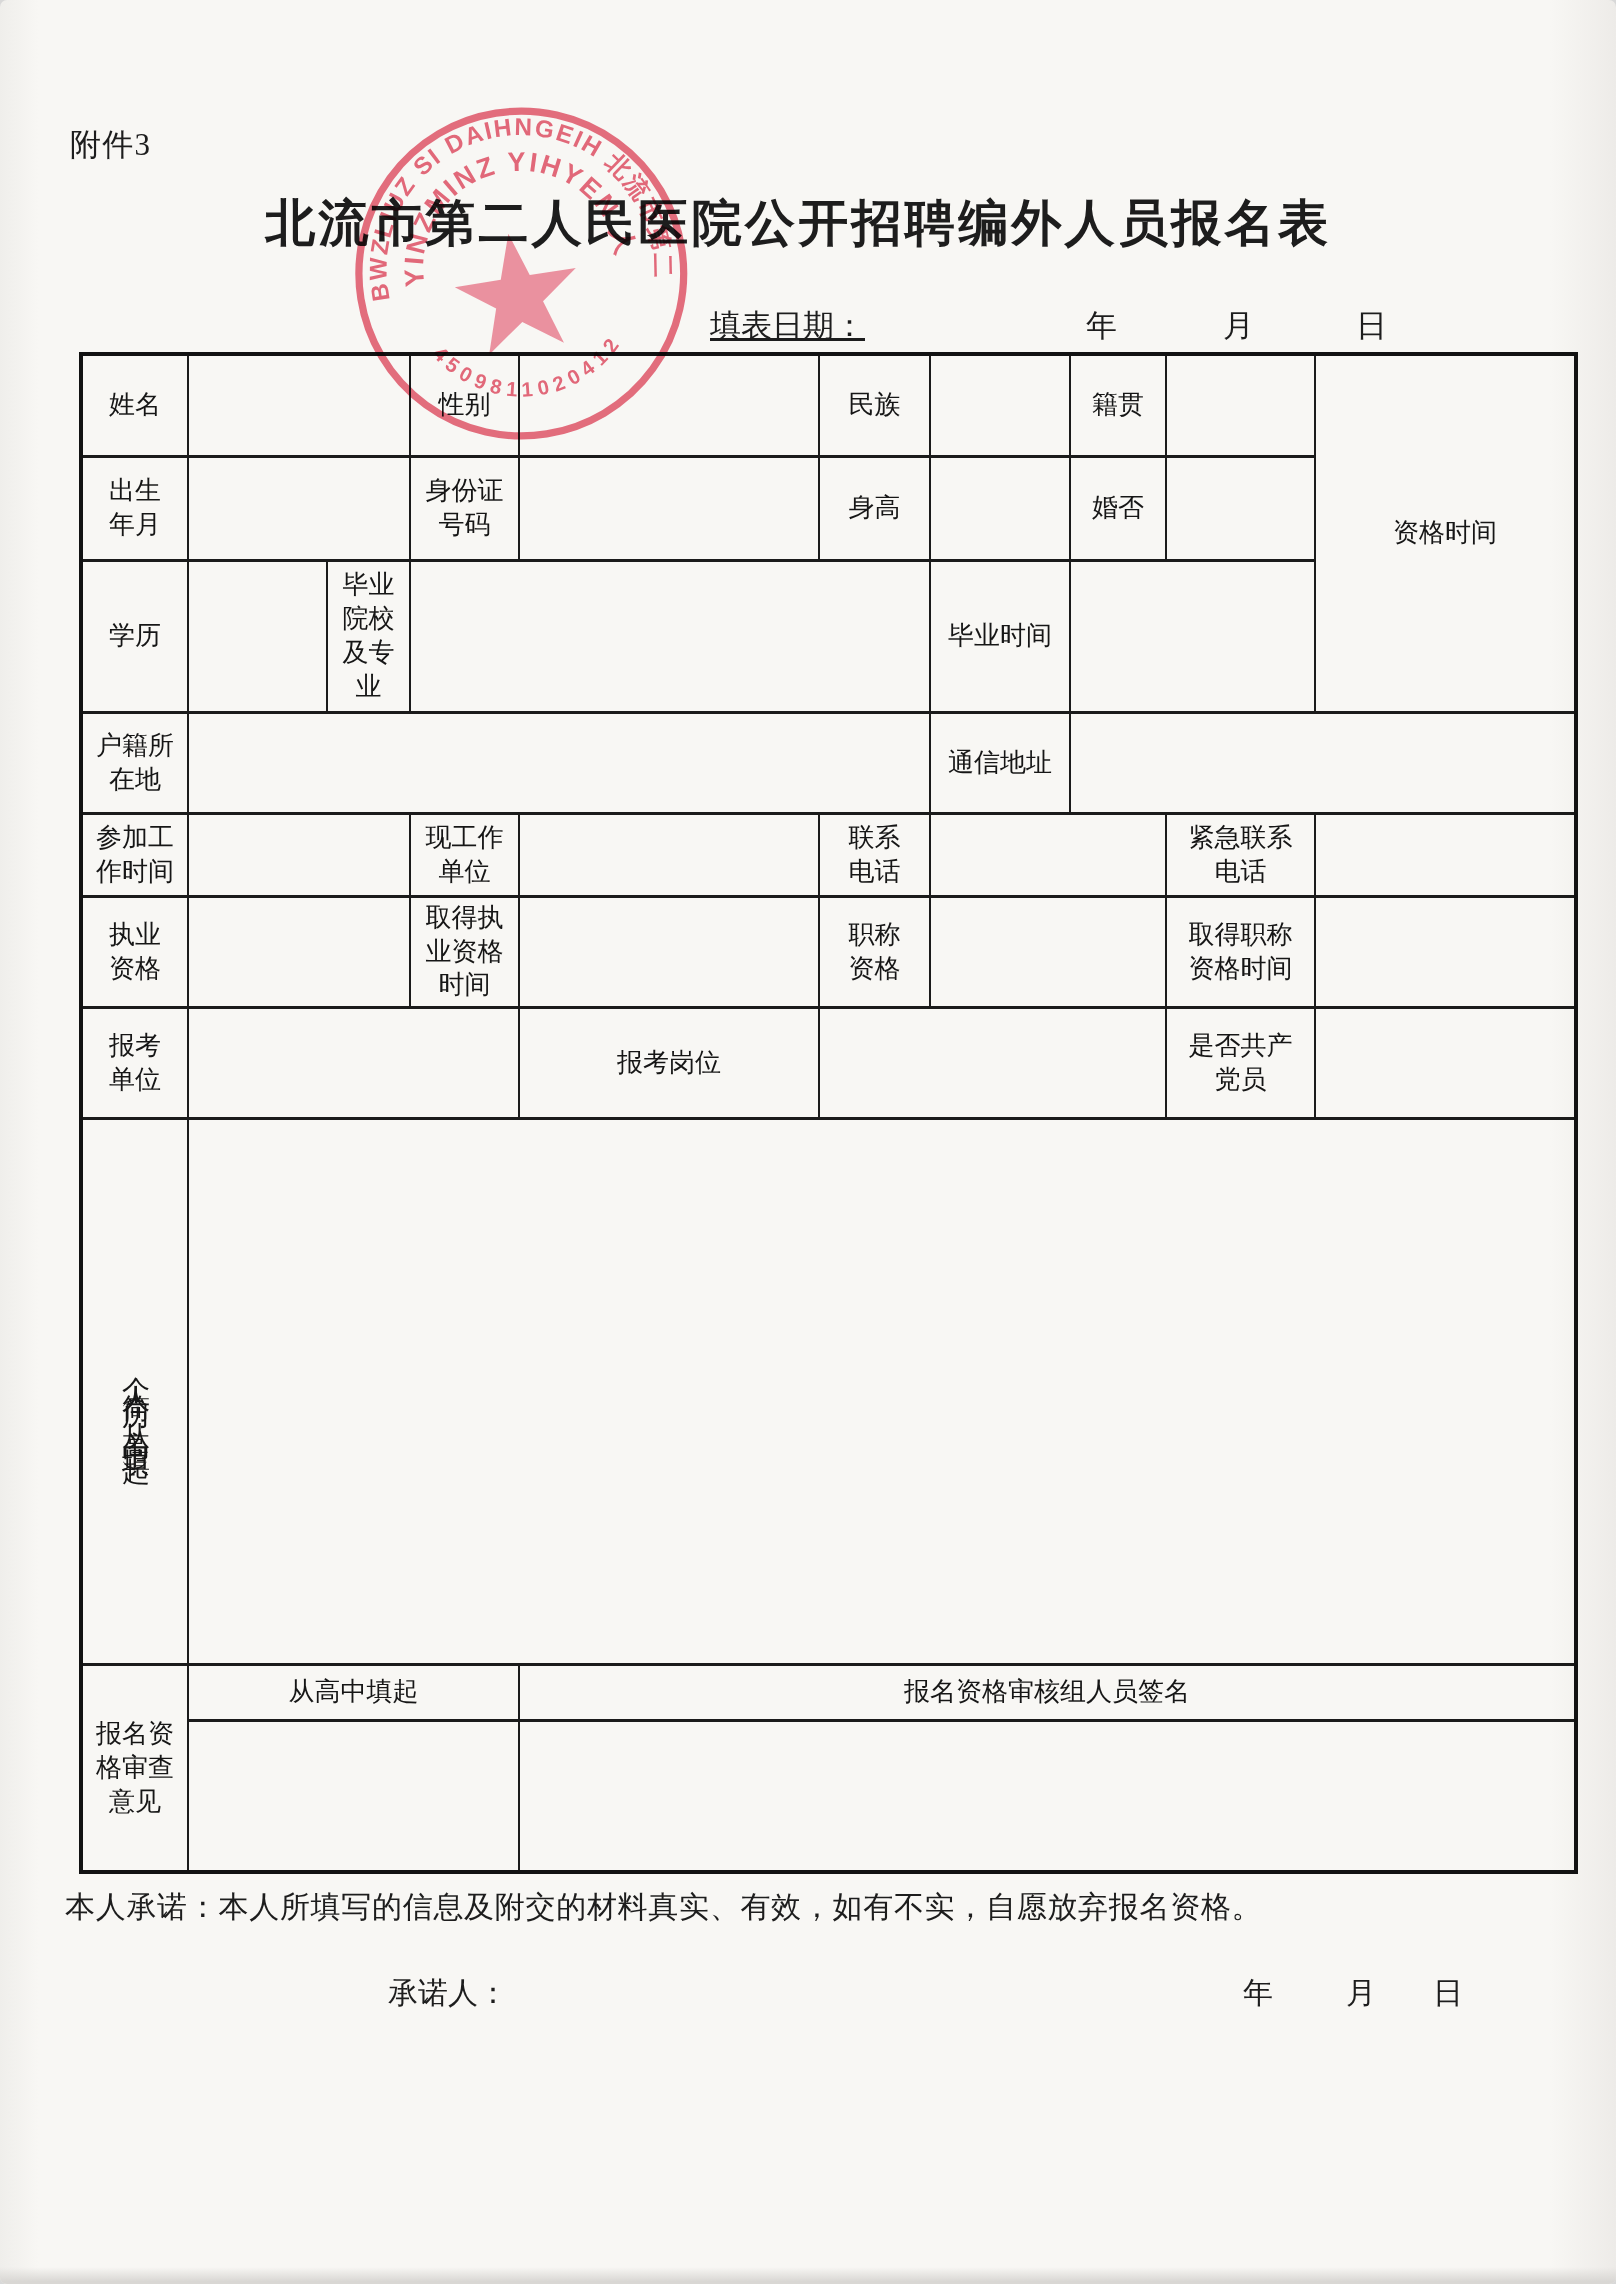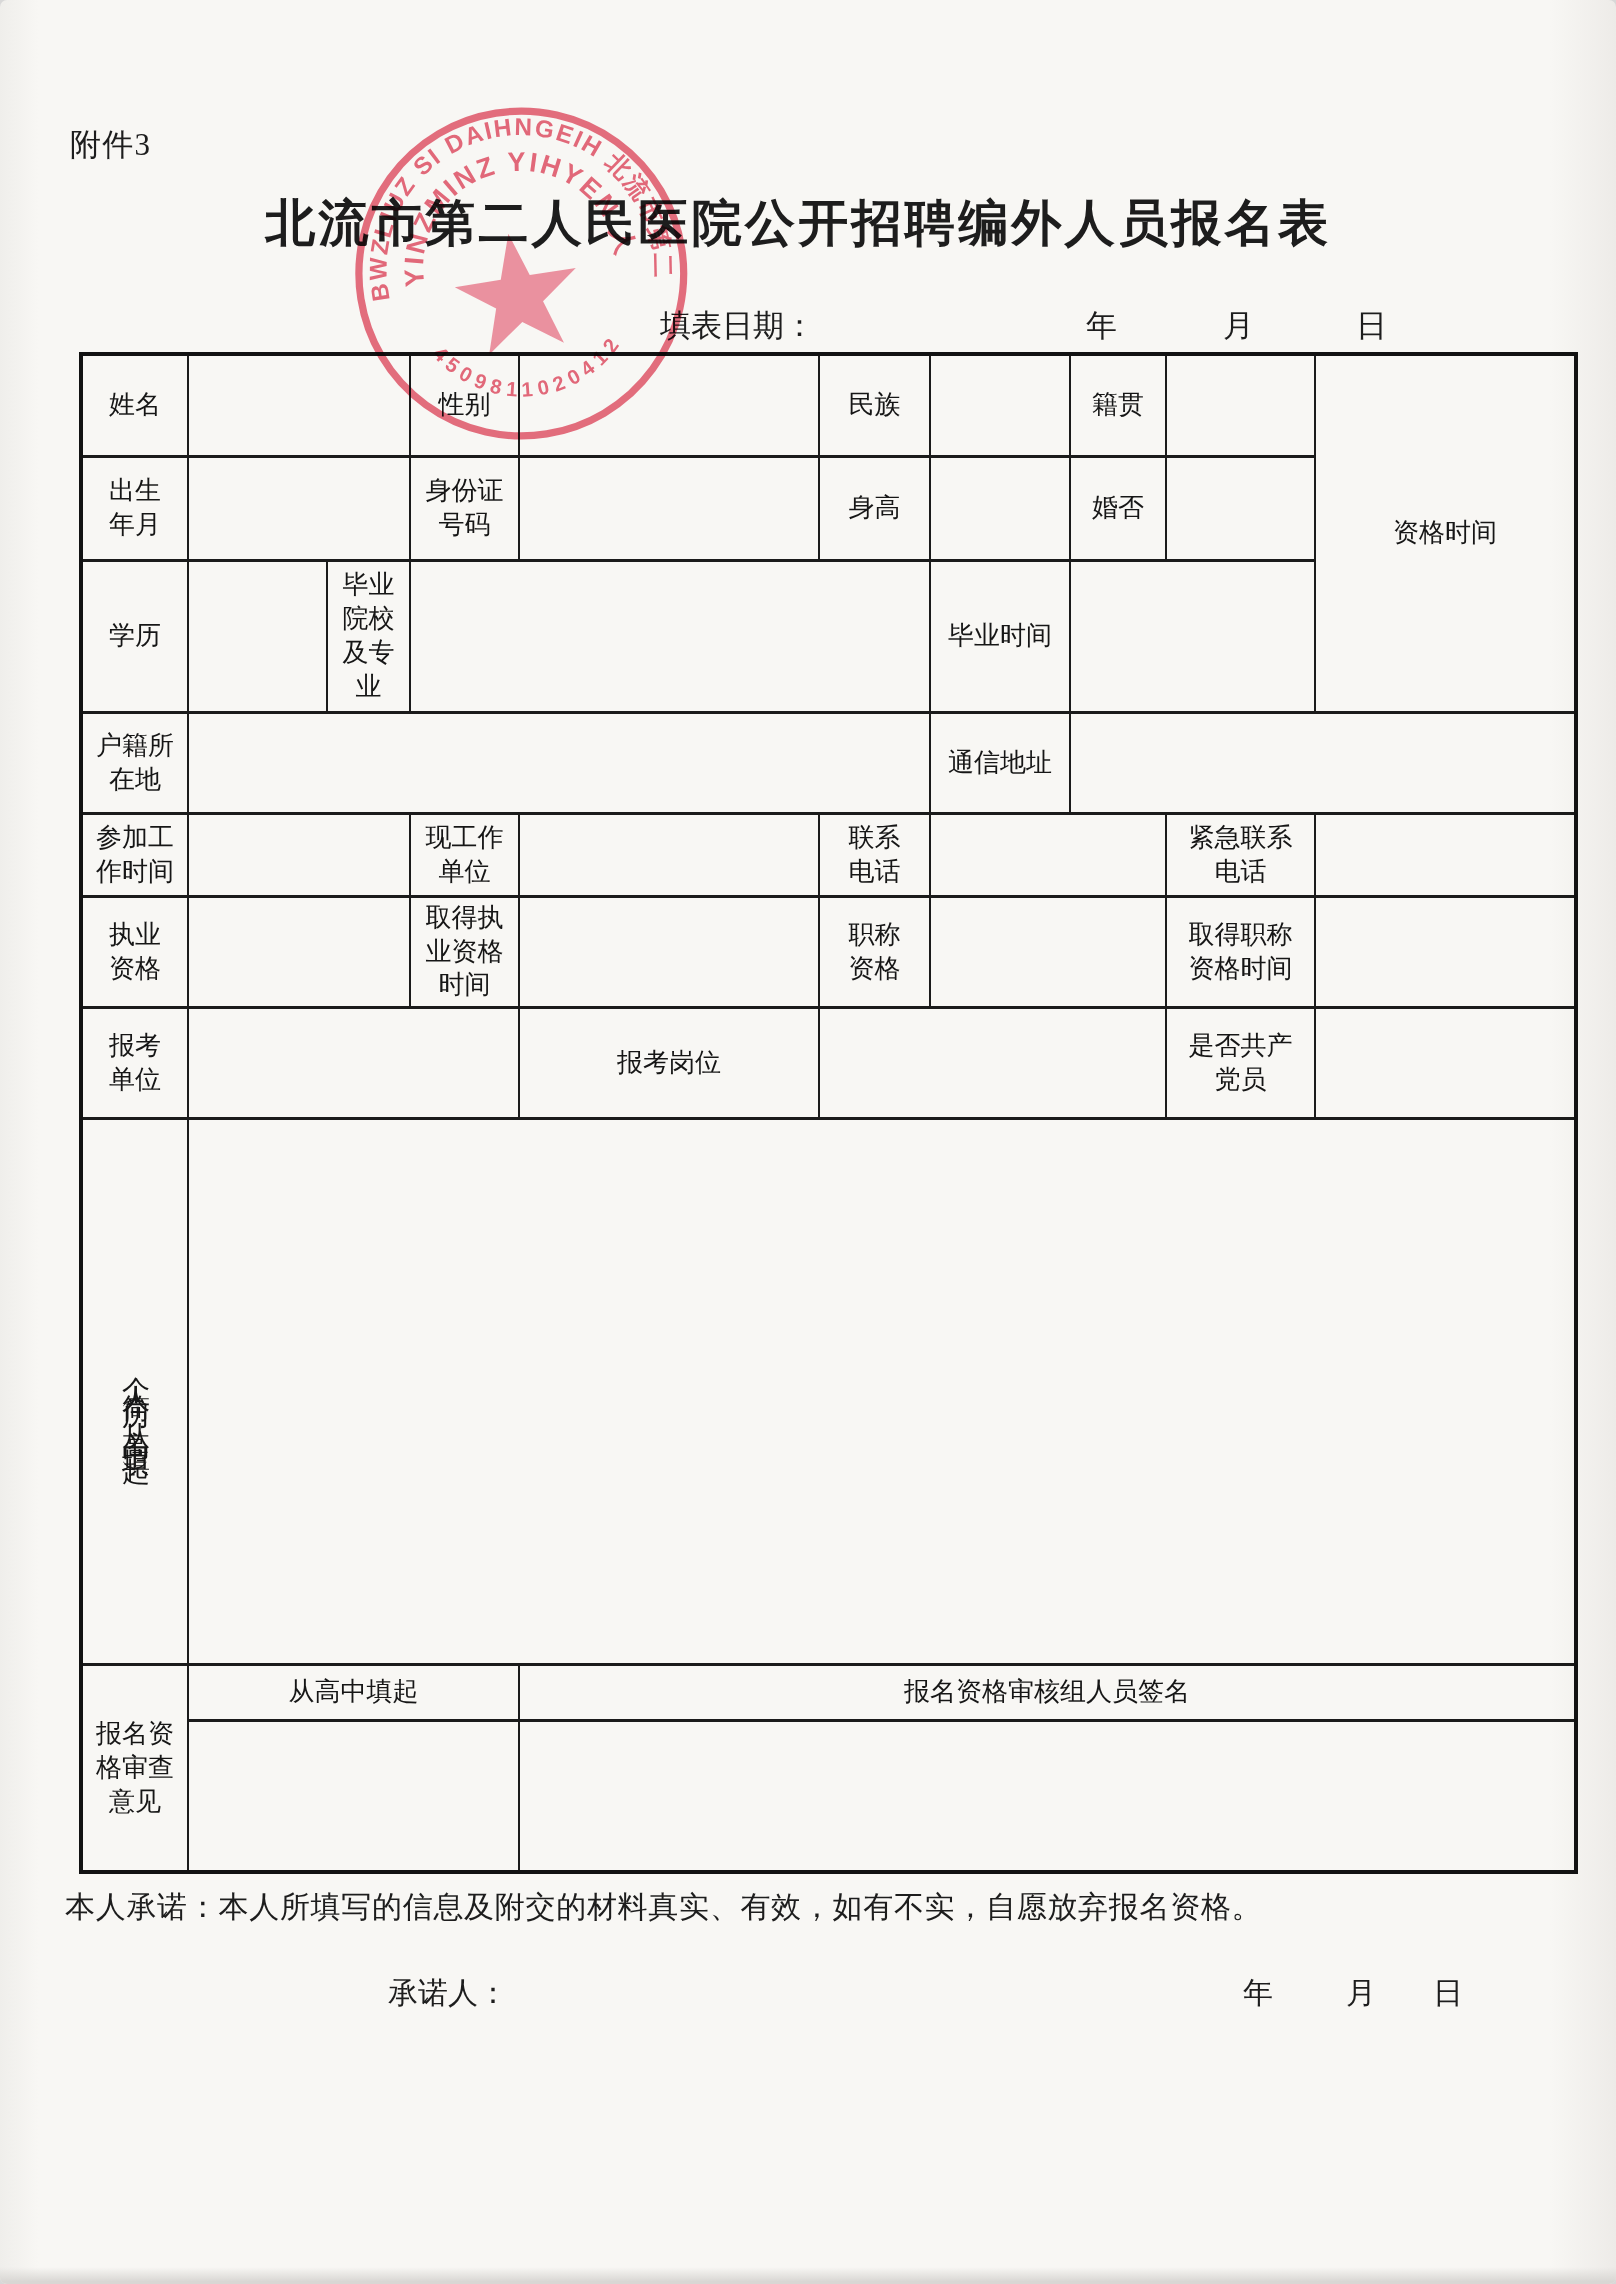--- a/index.html
+++ b/index.html
@@ -37,21 +37,21 @@
     position: absolute;
     left: 0; right: 19.5px; top: 190px;
     text-align: center;
     font-size: 50px;
     font-weight: bold;
     letter-spacing: 3.3px;
     white-space: nowrap;
   }
 
   .dateline span { position: absolute; font-size: 31px; top: 305px; white-space: nowrap; }
-  .dl-label { left: 660px; }
+  .dl-label { left: 710px; text-decoration: underline; }
   .dl-year  { left: 1086px; }
   .dl-month { left: 1223px; }
   .dl-day   { left: 1356px; }
 
   
   table.form {
     position: absolute;
     left: 63px; top: 352px;
     width: 1494px;
     border-collapse: collapse;

